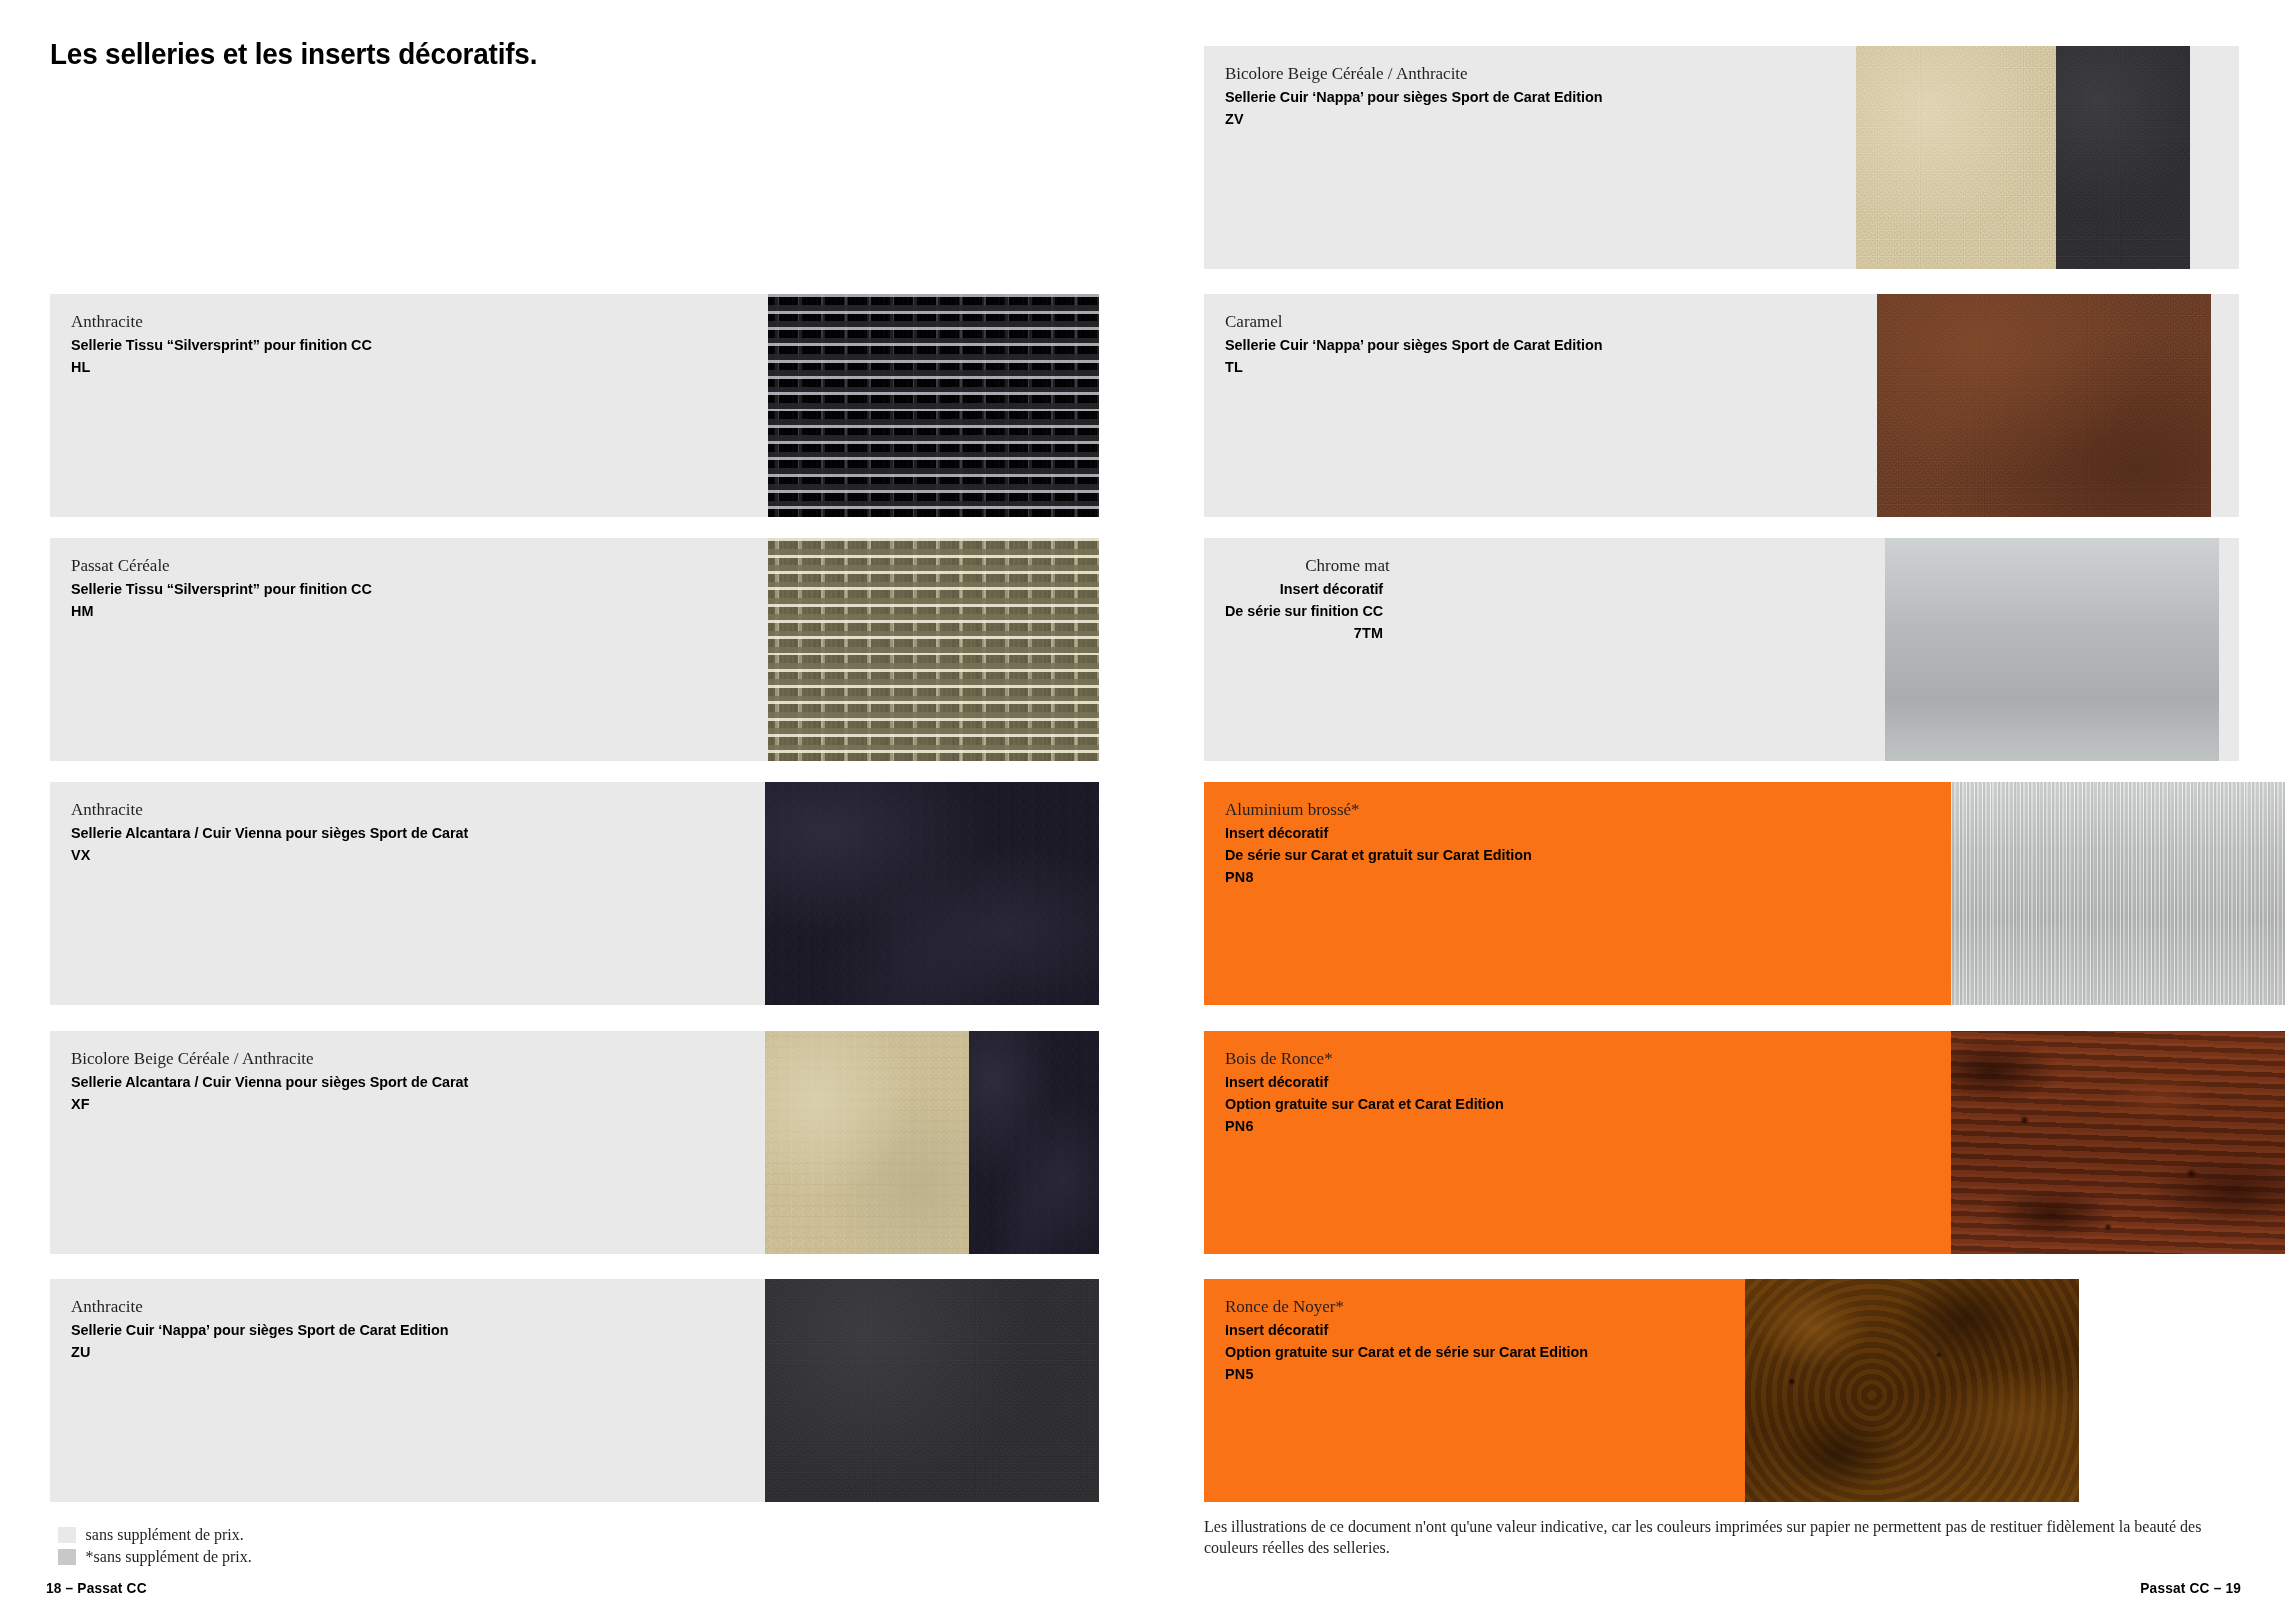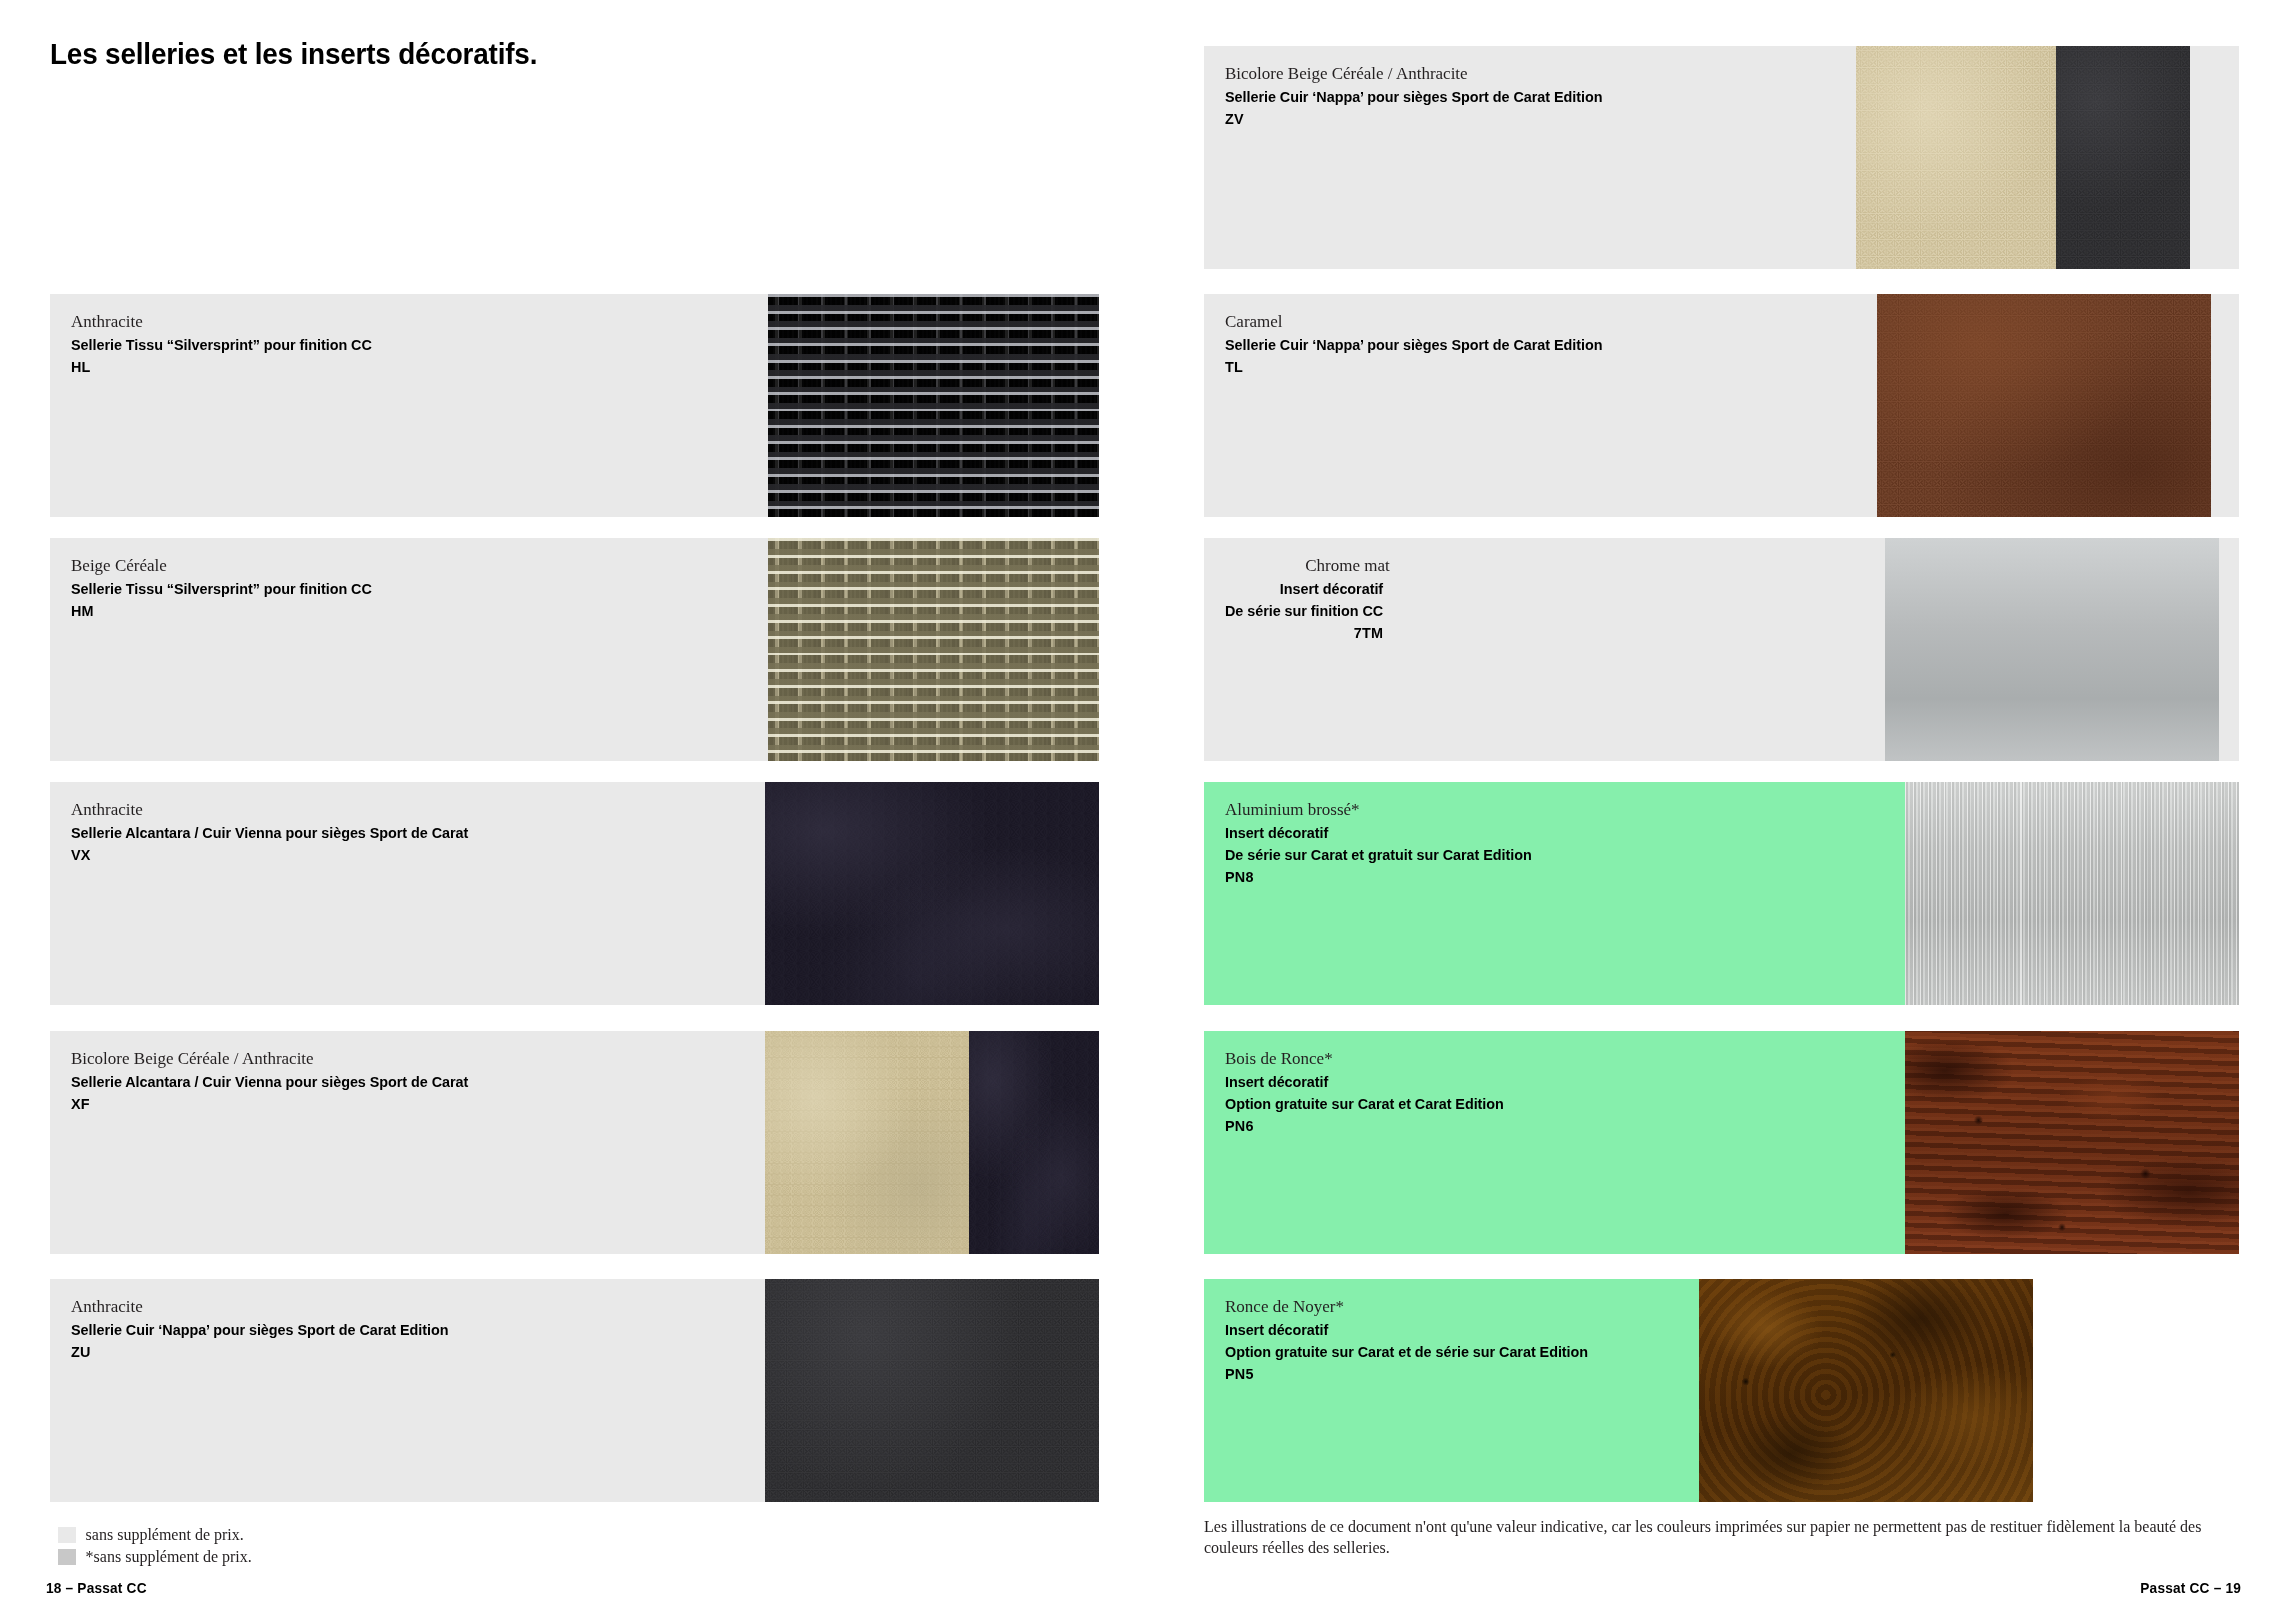--- a/index.html
+++ b/index.html
@@ -32,21 +32,21 @@
   .col-left{left:50px;width:1049px;}
   .col-right{left:1204px;width:1035px;}
 
   
   .row{
     position:absolute;
     display:block;
     background:#e9e9e9;
     overflow:hidden;
   }
-  .row.gray-dark{background:#86efac;}
+  .row.gray-dark{background:#f97316;padding-left:46px;}
 
   .row-text{
     position:absolute;
     left:21px;
     top:16.3px;
     z-index:3;
   }
   .name{
     font-family:"Liberation Serif", serif;
     font-size:17px;
@@ -232,21 +232,21 @@
         <div class="desc">Sellerie Tissu “Silversprint” pour finition CC</div>
         <div class="code">HL</div>
       </div>
     </div>
 
     <div class="row" style="left:0;top:538px;width:1049px;height:223px;">
       <div class="swatch" style="width:331px;">
         <div class="part tex-silversprint-beige" style="width:100%;"></div>
       </div>
       <div class="row-text">
-        <div class="name">Beige Céréale</div>
+        <div class="name">Passat Céréale</div>
         <div class="desc">Sellerie Tissu “Silversprint” pour finition CC</div>
         <div class="code">HM</div>
       </div>
     </div>
 
     <div class="row" style="left:0;top:782px;width:1049px;height:223px;">
       <div class="swatch" style="width:334px;">
         <div class="part tex-alcantara-dark" style="width:100%;"></div>
       </div>
       <div class="row-text">

